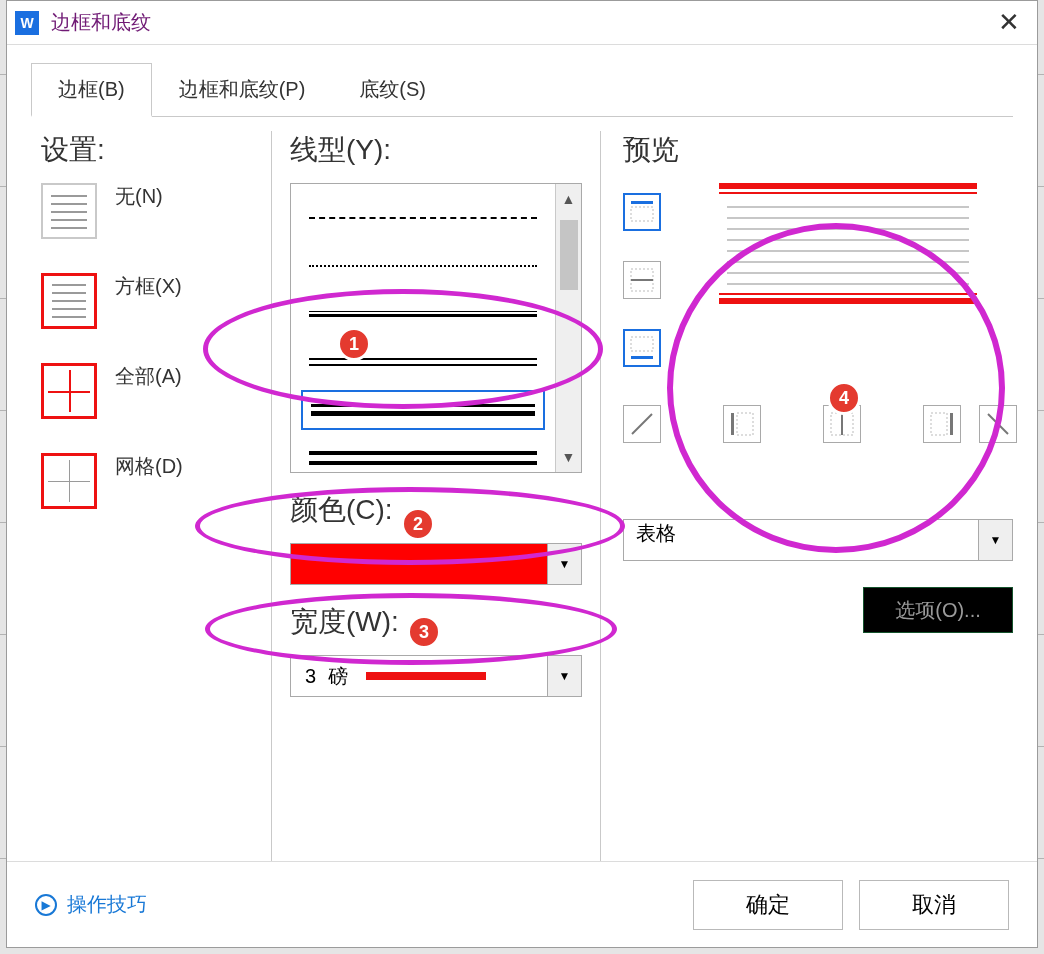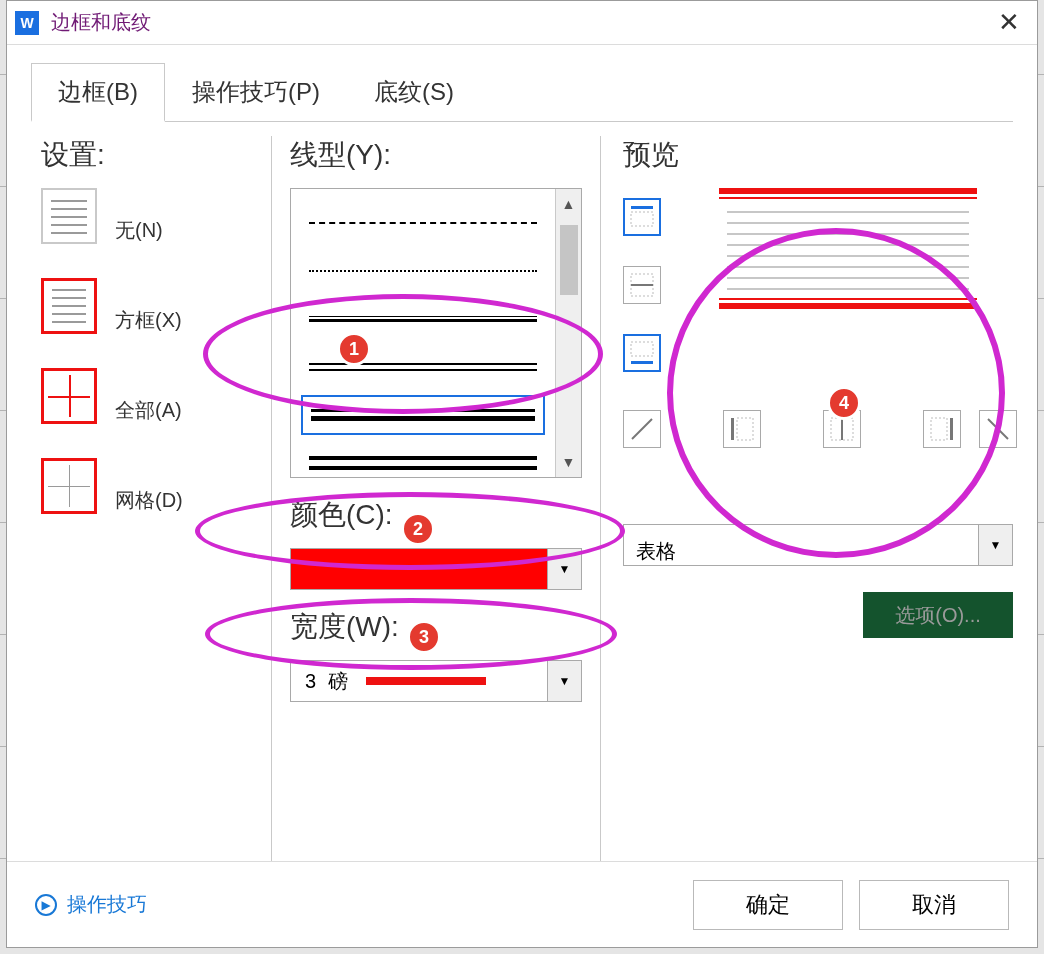--- a/index.html
+++ b/index.html
@@ -44,21 +44,21 @@
     font-size: 26px; color:#333;
     cursor:pointer;
   }
 
   .tabs {
     display:flex;
     padding: 18px 0 0 24px;
   }
   .tab {
     padding: 12px 26px;
-    font-size: 24px;
+    font-size: 20px;
     color:#333;
     border:1px solid transparent;
     cursor:pointer;
   }
   .tab.active {
     border:1px solid #c9c9c9;
     border-bottom: 2px solid #fff;
     background:#fff;
     position:relative; z-index:2;
   }
@@ -73,21 +73,21 @@
     padding: 14px 24px 0 34px;
     position:relative;
   }
   .col-settings { width: 230px; }
   .col-line { width: 330px; border-left:1px solid #c9c9c9; border-right:1px solid #c9c9c9; padding: 0 18px; }
   .col-preview { flex:1; padding-left: 22px; }
 
   .section-label { font-size:28px; color:#333; margin-bottom: 14px; }
 
   .setting-item {
-    display:flex; align-items:flex-end;
+    display:flex; align-items:flex-start;
     margin-bottom: 34px;
     cursor:pointer;
   }
   .setting-icon {
     width:56px; height:56px;
     border:2px solid #c9c9c9;
     margin-right: 18px;
     position:relative;
     background:#fff;
   }
@@ -161,28 +161,28 @@
     position:absolute; left:90px; top:0; width:270px; height:190px;
     background:#fff;
   }
   .pv-docline{height:2px;background:#c7c7c7;margin:9px 14px;}
   .pv-border-top,.pv-border-bot{height:6px;background:#e11;margin:0 6px;}
   .pv-border-top{box-shadow:0 3px 0 #fff, 0 5px 0 #e11;}
   .pv-border-bot{box-shadow:0 -3px 0 #fff, 0 -5px 0 #e11;}
 
   .apply-row { margin-top: 56px; }
   .apply-select {
-    border:1px solid #a9a9a9; height:42px; display:flex; align-items:flex-end;
+    border:1px solid #a9a9a9; height:42px; display:flex; align-items:flex-start;
     padding-left:12px; font-size:20px; cursor:pointer; margin-top:8px;
   }
   .apply-select .dd-arrow{margin-left:auto;}
 
   .options-btn-row { display:flex; justify-content:flex-end; margin-top:26px;}
   .options-btn {
-    width:150px;height:46px;border:1px solid #14532d;background:#14532d;
+    width:150px;height:46px;border:1px solid #14532d;background:#000000;
     color:#9a9a9a;font-size:20px;display:flex;align-items:center;justify-content:center;
   }
 
   .footer {
     height:86px;border-top:1px solid #dcdcdc;
     display:flex;align-items:center;padding:0 28px;
   }
   .tips { display:flex;align-items:center;gap:10px;color:#1878d6;font-size:20px;cursor:pointer;}
   .tips-icon{width:22px;height:22px;border:2px solid #1878d6;border-radius:50%;
     display:flex;align-items:center;justify-content:center;font-size:12px;}
@@ -223,21 +223,21 @@
     <div class="app-icon">W</div>
     <div class="titlebar-title">边框和底纹</div>
     <div class="titlebar-spacer"></div>
     <div class="close-btn">
       <span>✕</span>
     </div>
   </div>
 
   <div class="tabs">
     <div class="tab active">边框(B)</div>
-    <div class="tab">操作技巧(P)</div>
+    <div class="tab">边框和底纹(P)</div>
     <div class="tab">底纹(S)</div>
   </div>
   <div class="tab-underline"></div>
 
   <div class="body">
 
     <div class="col-settings">
       <div class="section-label">设置:</div>
 
       <div class="setting-item">

